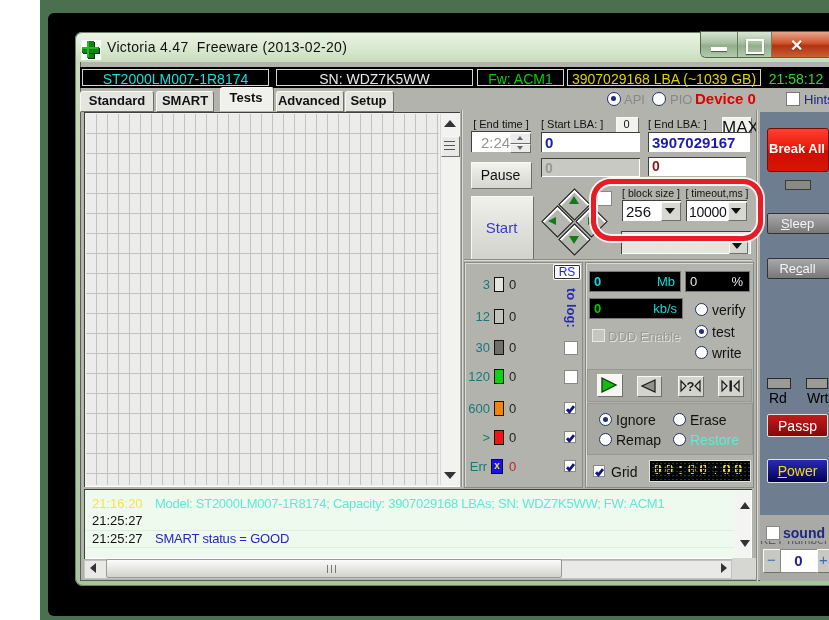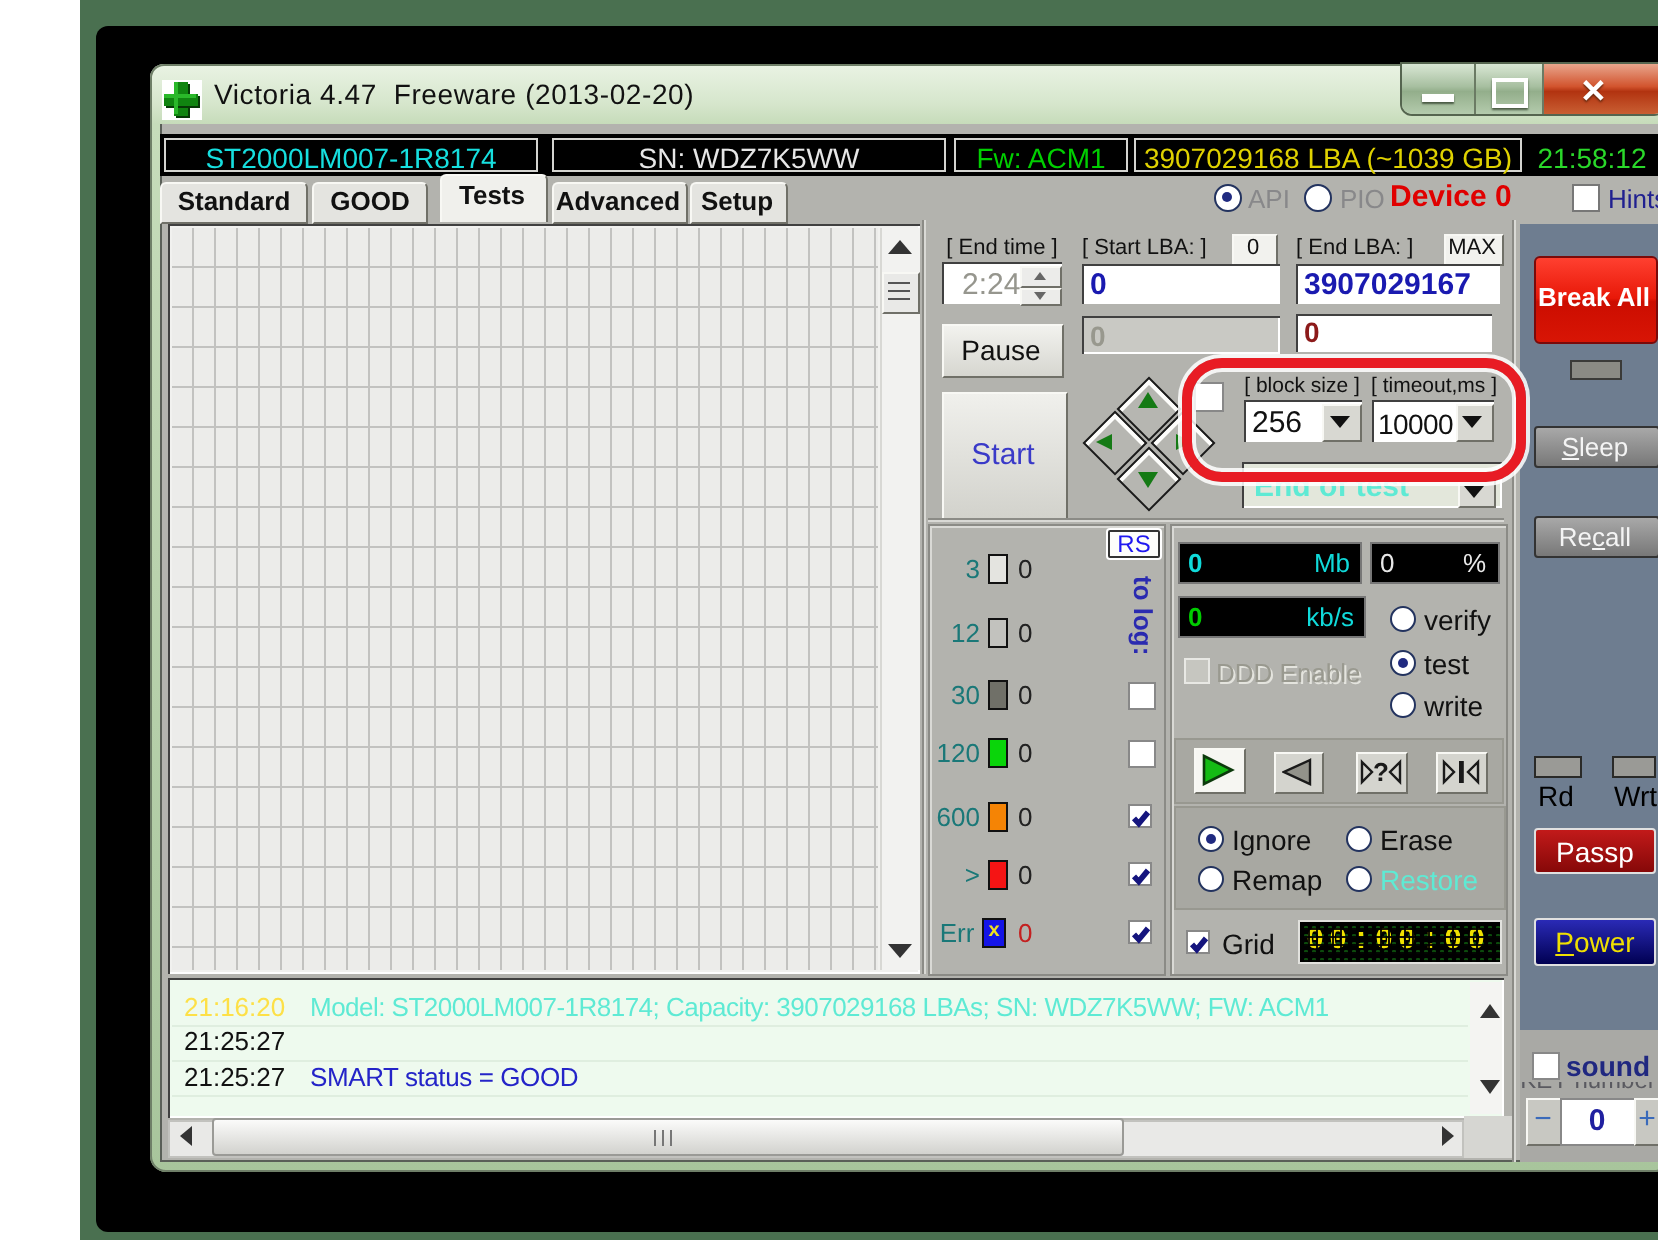--- a/index.html
+++ b/index.html
@@ -53,21 +53,21 @@
   <div class="abs" style="left:236px;top:71px;width:197px;text-align:center;font-size:14px;color:#e6e6e6;">SN: WDZ7K5WW</div>
   <div class="abs" style="left:437px;top:69px;width:85px;height:15px;border:1px solid #d4d4d0;"></div>
   <div class="abs" style="left:437px;top:71px;width:87px;text-align:center;font-size:14px;color:#00cf00;">Fw: ACM1</div>
   <div class="abs" style="left:527px;top:69px;width:192px;height:15px;border:1px solid #d4d4d0;"></div>
   <div class="abs" style="left:527px;top:71px;width:194px;text-align:center;font-size:14px;color:#e0d200;">3907029168 LBA (~1039 GB)</div>
   <div class="abs" style="left:724px;top:71px;width:64px;text-align:center;font-size:14px;color:#2ad82a;">21:58:12</div>
 
   <div class="abs raise" style="left:40px;top:91px;width:72px;height:19px;background:#e4e4e0;border-radius:3px 3px 0 0;"></div>
   <div class="abs" style="left:40px;top:93px;width:74px;text-align:center;font-size:13px;font-weight:bold;color:#111;">Standard</div>
   <div class="abs raise" style="left:116px;top:91px;width:56px;height:19px;background:#e4e4e0;border-radius:3px 3px 0 0;"></div>
-  <div class="abs" style="left:116px;top:93px;width:58px;text-align:center;font-size:13px;font-weight:bold;color:#111;">GOOD</div>
+  <div class="abs" style="left:116px;top:93px;width:58px;text-align:center;font-size:13px;font-weight:bold;color:#111;">SMART</div>
   <div class="abs raise" style="left:180px;top:87px;width:52px;height:23px;background:#f0f0ec;border-radius:3px 3px 0 0;border-bottom:none;"></div>
   <div class="abs" style="left:180px;top:90px;width:52px;text-align:center;font-size:13px;font-weight:bold;color:#111;">Tests</div>
   <div class="abs raise" style="left:236px;top:91px;width:66px;height:19px;background:#e4e4e0;border-radius:3px 3px 0 0;"></div>
   <div class="abs" style="left:236px;top:93px;width:66px;text-align:center;font-size:13px;font-weight:bold;color:#111;">Advanced</div>
   <div class="abs raise" style="left:305px;top:91px;width:47px;height:19px;background:#e4e4e0;border-radius:3px 3px 0 0;"></div>
   <div class="abs" style="left:305px;top:93px;width:47px;text-align:center;font-size:13px;font-weight:bold;color:#111;">Setup</div>
 
   <div class="abs" style="left:567px;top:92px;width:12px;height:12px;border-radius:50%;background:#fff;border:1px solid #23335f;"></div>
   <div class="abs" style="left:571px;top:96px;width:5px;height:5px;border-radius:50%;background:#202a80;"></div>
   <div class="abs" style="left:584px;top:92px;font-size:13px;color:#88888a;">API</div>
@@ -123,21 +123,21 @@
   <div class="abs" style="left:477px;top:146px;width:0;height:0;border-left:3px solid transparent;border-right:3px solid transparent;border-top:4px solid #666;"></div>
 
   <div class="abs" style="left:501px;top:118px;width:75px;font-size:11px;color:#111;">[ Start LBA: ]</div>
   <div class="abs raise" style="left:576px;top:117px;width:21px;height:14px;background:#f2f2ee;"></div>
   <div class="abs" style="left:576px;top:118px;width:21px;text-align:center;font-size:11px;color:#111;">0</div>
   <div class="abs sunk2" style="left:501px;top:132px;width:99px;height:20px;background:#fff;"></div>
   <div class="abs" style="left:505px;top:134px;font-size:15px;font-weight:bold;color:#1a1ab0;">0</div>
 
   <div class="abs" style="left:608px;top:118px;width:70px;font-size:11px;color:#111;">[ End LBA: ]</div>
   <div class="abs raise" style="left:682px;top:117px;width:28px;height:14px;background:#f2f2ee;"></div>
-  <div class="abs" style="left:682px;top:118px;width:28px;text-align:center;font-size:11px;color:#111;">MAX</div>
+  <div class="abs" style="left:682px;top:118px;width:28px;text-align:center;font-size:17px;color:#111;">MAX</div>
   <div class="abs sunk2" style="left:608px;top:132px;width:102px;height:20px;background:#fff;"></div>
   <div class="abs" style="left:612px;top:134px;font-size:15px;font-weight:bold;color:#1a1ab0;">3907029167</div>
 
   <div class="abs raise" style="left:431px;top:162px;width:59px;height:25px;background:linear-gradient(#f2f2ee,#d6d6d0);"></div>
   <div class="abs" style="left:431px;top:167px;width:59px;text-align:center;font-size:14px;color:#111;">Pause</div>
 
   <div class="abs sunk2" style="left:501px;top:158px;width:99px;height:19px;background:#c9c9c4;"></div>
   <div class="abs" style="left:505px;top:160px;font-size:14px;font-weight:bold;color:#98988e;">0</div>
   <div class="abs sunk2" style="left:608px;top:157px;width:98px;height:19px;background:#fff;"></div>
   <div class="abs" style="left:612px;top:158px;font-size:14px;font-weight:bold;color:#8c1a1a;">0</div>
@@ -160,21 +160,21 @@
   <div class="abs sunk2" style="left:582px;top:200px;width:59px;height:21px;background:#fff;"></div>
   <div class="abs" style="left:586px;top:203px;font-size:15px;color:#111;">256</div>
   <div class="abs raise" style="left:621px;top:202px;width:18px;height:17px;background:#d8d8d2;"></div>
   <div class="abs" style="left:625px;top:208px;width:0;height:0;border-left:5px solid transparent;border-right:5px solid transparent;border-top:6px solid #111;"></div>
   <div class="abs sunk2" style="left:646px;top:200px;width:61px;height:21px;background:#fff;"></div>
   <div class="abs" style="left:649px;top:204px;font-size:14px;letter-spacing:-0.3px;color:#111;">10000</div>
   <div class="abs raise" style="left:688px;top:202px;width:17px;height:17px;background:#d8d8d2;"></div>
   <div class="abs" style="left:691px;top:208px;width:0;height:0;border-left:5px solid transparent;border-right:5px solid transparent;border-top:6px solid #111;"></div>
 
   <div class="abs sunk2" style="left:581px;top:231px;width:130px;height:23px;background:#e3e7db;"></div>
-  <div class="abs" style="left:587px;top:235px;font-size:15px;font-weight:bold;color:#5eead4;">End of test</div>
+  <div class="abs" style="left:587px;top:235px;font-size:15px;font-weight:bold;color:#e5e5e5;">End of test</div>
   <div class="abs raise" style="left:689px;top:239px;width:17px;height:13px;background:#d8d8d2;"></div>
   <div class="abs" style="left:692px;top:243px;width:0;height:0;border-left:5px solid transparent;border-right:5px solid transparent;border-top:6px solid #111;"></div>
 
   <div class="abs" style="left:424px;top:259px;width:288px;height:1px;background:#8b8b86;"></div>
   <div class="abs" style="left:424px;top:260px;width:288px;height:1px;background:#d9d9d5;"></div>
 
   <div class="abs" style="left:424px;top:262px;width:117px;height:224px;border:1px solid #8b8b86;box-shadow:inset 1px 1px 0 #d9d9d5;"></div>
   <div class="abs" style="left:514px;top:265px;width:24px;height:12px;background:#fdfdfb;border:1px solid #333;border-radius:1px;box-shadow:0 0 0 1px #fff;"></div>
   <div class="abs" style="left:514px;top:265px;width:26px;text-align:center;font-size:12px;color:#2018f0;">RS</div>
 

